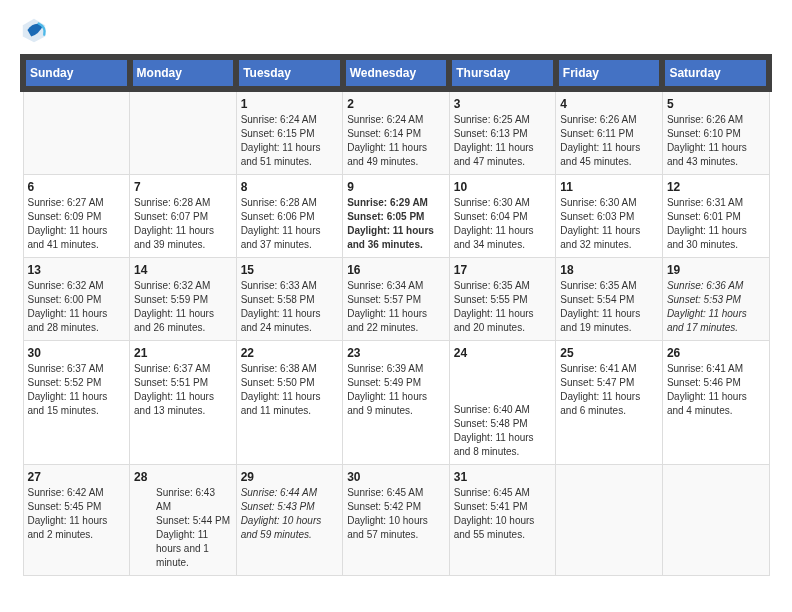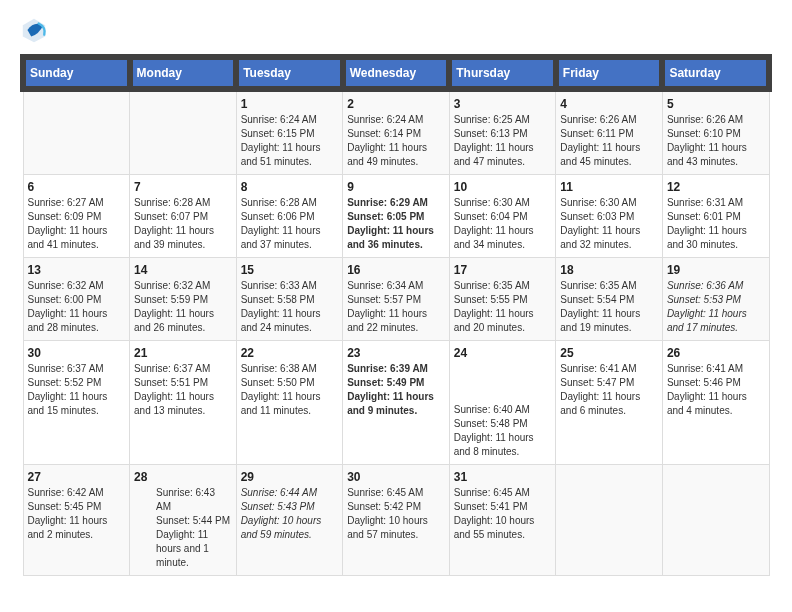--- a/index.html
+++ b/index.html
@@ -264,21 +264,21 @@
 Daylight: 11 hours and 13 minutes.</div>
           </td>
           <td>
             <span class="day-num">22</span>
             <div class="cell-text" style="white-space: pre-line;">Sunrise: 6:38 AM
 Sunset: 5:50 PM
 Daylight: 11 hours and 11 minutes.</div>
           </td>
           <td>
             <span class="day-num">23</span>
-            <div class="cell-text" style="white-space: pre-line; font-weight: bold;">Sunrise: 6:39 AM
+            <div class="cell-text" style="white-space: pre-line;">Sunrise: 6:39 AM
 Sunset: 5:49 PM
 Daylight: 11 hours and 9 minutes.</div>
           </td>
           <td>
             <span class="day-num">24</span>
             <div class="cell-text" style="white-space: pre-line; margin-top: 43px;">Sunrise: 6:40 AM
 Sunset: 5:48 PM
 Daylight: 11 hours and 8 minutes.</div>
           </td>
           <td>

